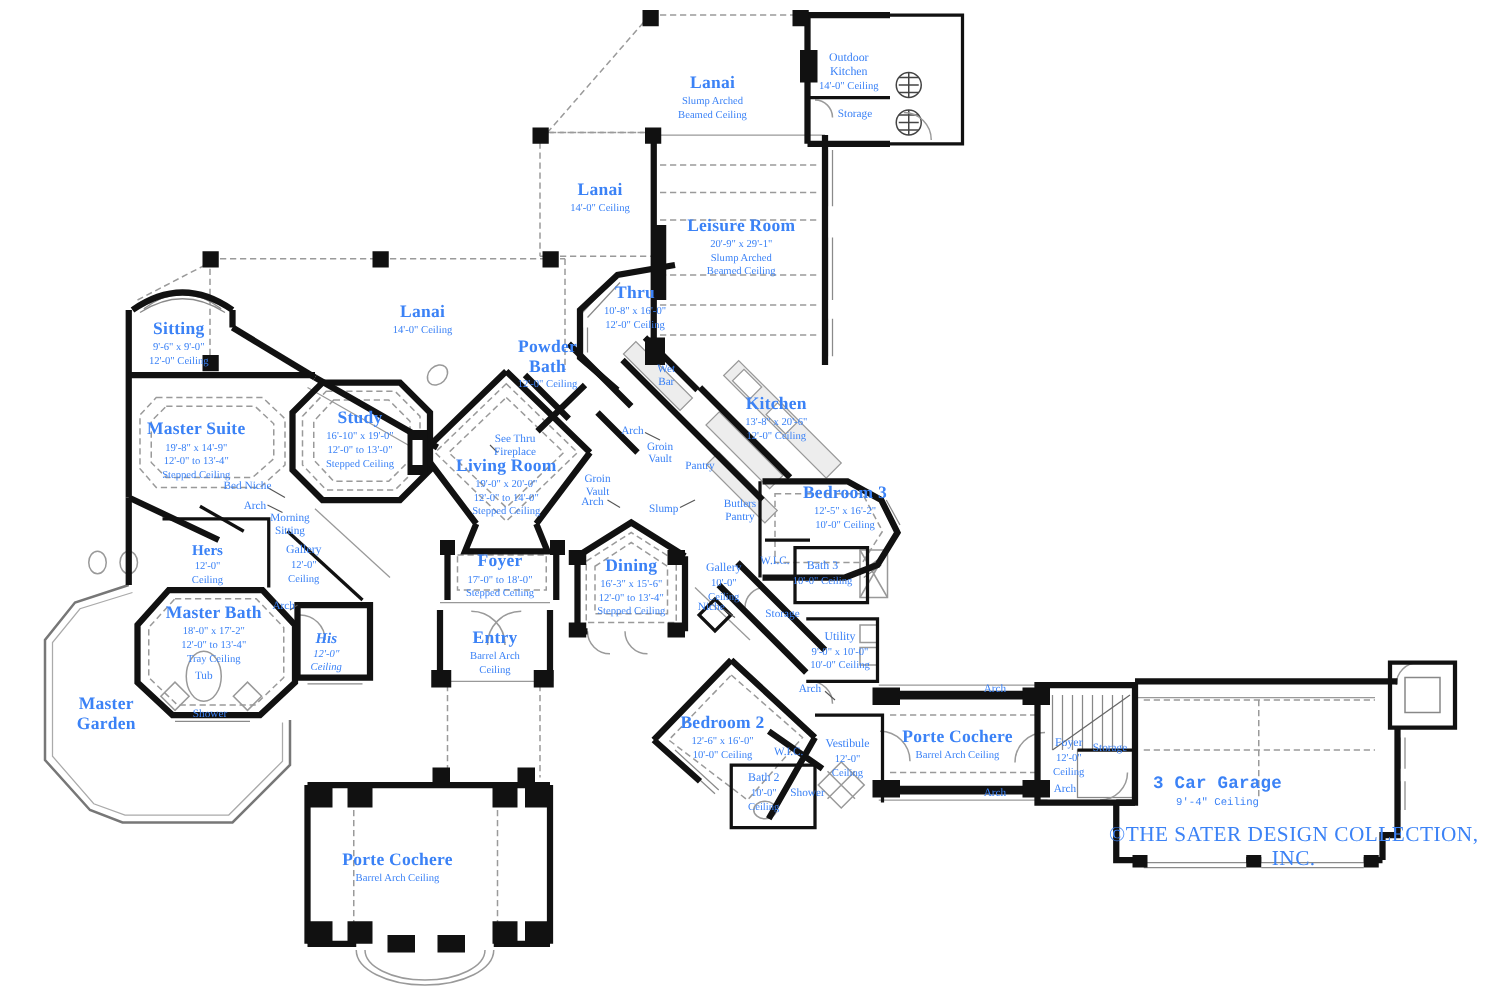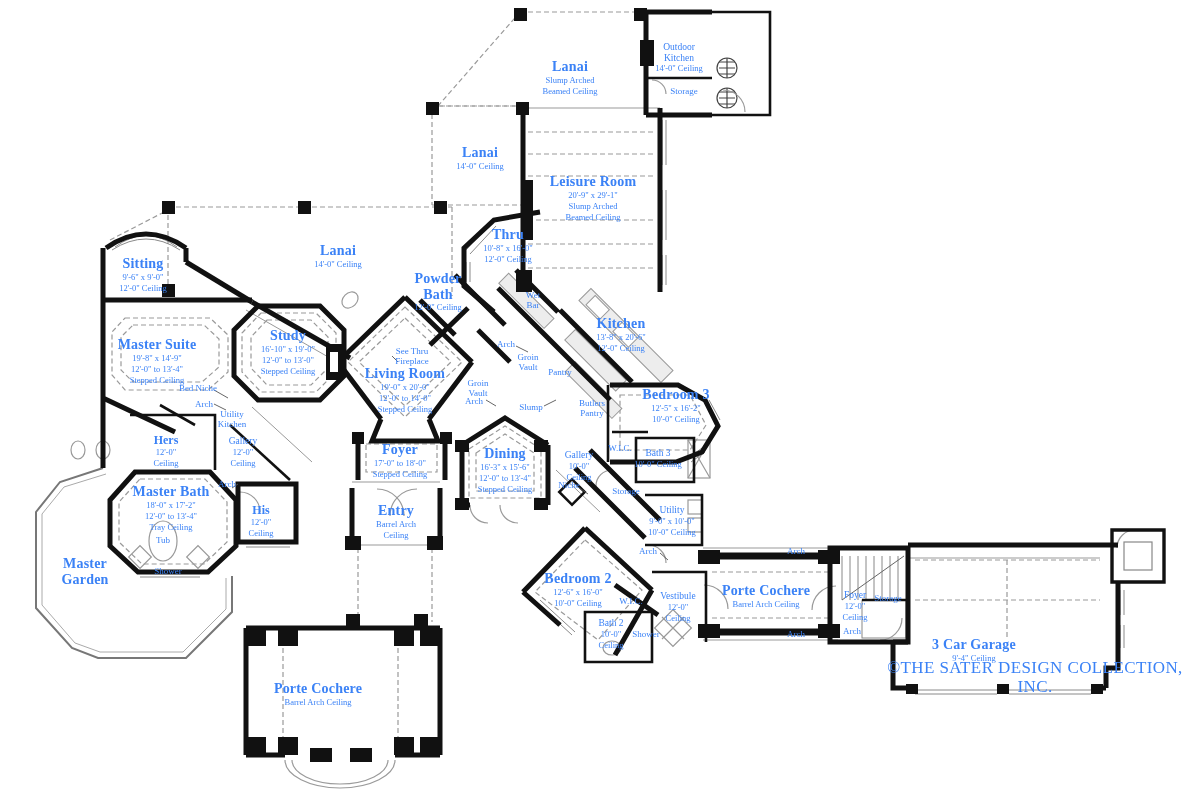--- a/index.html
+++ b/index.html
@@ -375,21 +375,21 @@
       </div>
       <div class="lbl k-major" style="left: 676px; top: 406px; width: 120px;">
         <span class="t">Bedroom 3</span>
         <span class="s">12'-5" x 16'-2"</span>
         <span class="s">10'-0" Ceiling</span>
       </div>
       <div class="lbl k-tiny" style="left: 204px; top: 404px; width: 34px;">
         <span class="t">Arch</span>
       </div>
       <div class="lbl k-tiny" style="left: 232px; top: 419px; width: 50px;">
-        <span class="t">Utility Kitchen</span>
+        <span class="t">Morning Sitting</span>
       </div>
       <div class="lbl k-sub" style="left: 166px; top: 446px; width: 60px;">
         <span class="t">Hers</span>
         <span class="s">12'-0"</span>
         <span class="s">Ceiling</span>
       </div>
       <div class="lbl k-small" style="left: 243px; top: 452px; width: 46px;">
         <span class="t">Gallery</span>
         <span class="s">12'-0"</span>
         <span class="s">Ceiling</span>
@@ -422,21 +422,21 @@
       </div>
       <div class="lbl k-major" style="left: 171px; top: 508px; width: 120px;">
         <span class="t">Master Bath</span>
         <span class="s">18'-0" x 17'-2"</span>
         <span class="s">12'-0" to 13'-4"</span>
         <span class="s">Tray Ceiling</span>
       </div>
       <div class="lbl k-tiny" style="left: 227px; top: 484px; width: 34px;">
         <span class="t">Arch</span>
       </div>
-      <div class="lbl k-sub" style="left: 261px; top: 516px; width: 50px;">
+      <div class="lbl k-sub" style="left: 261px; top: 516px; width: 50px; font-style: italic;">
         <span class="t">His</span>
         <span class="s">12'-0"</span>
         <span class="s">Ceiling</span>
       </div>
       <div class="lbl k-tiny" style="left: 626px; top: 491px; width: 46px;">
         <span class="t">Storage</span>
       </div>
       <div class="lbl k-small" style="left: 672px; top: 521px; width: 70px;">
         <span class="t">Utility</span>
         <span class="s">9'-0" x 10'-0"</span>
@@ -494,21 +494,21 @@
       </div>
       <div class="lbl k-tiny" style="left: 646px; top: 634px; width: 44px;">
         <span class="t">Shower</span>
       </div>
       <div class="lbl k-tiny" style="left: 852px; top: 631px; width: 34px;">
         <span class="t">Arch</span>
       </div>
       <div class="lbl k-tiny" style="left: 796px; top: 634px; width: 34px;">
         <span class="t">Arch</span>
       </div>
-      <div class="lbl k-major" style="left: 974px; top: 650px; width: 160px;">
+      <div class="lbl k-major" style="left: 974px; top: 634px; width: 160px; font-family: Liberation Mono, monospace;">
         <span class="t">3 Car Garage</span>
         <span class="s">9'-4" Ceiling</span>
       </div>
       <div class="lbl k-copyright" style="left: 999px; top: 677px; width: 300px; margin-left: 36px;">
         <span class="t">©THE SATER DESIGN COLLECTION, INC.</span>
       </div>
       <div class="lbl k-major" style="left: 318px; top: 694px; width: 150px;">
         <span class="t">Porte Cochere</span>
         <span class="s">Barrel Arch Ceiling</span>
       </div>

